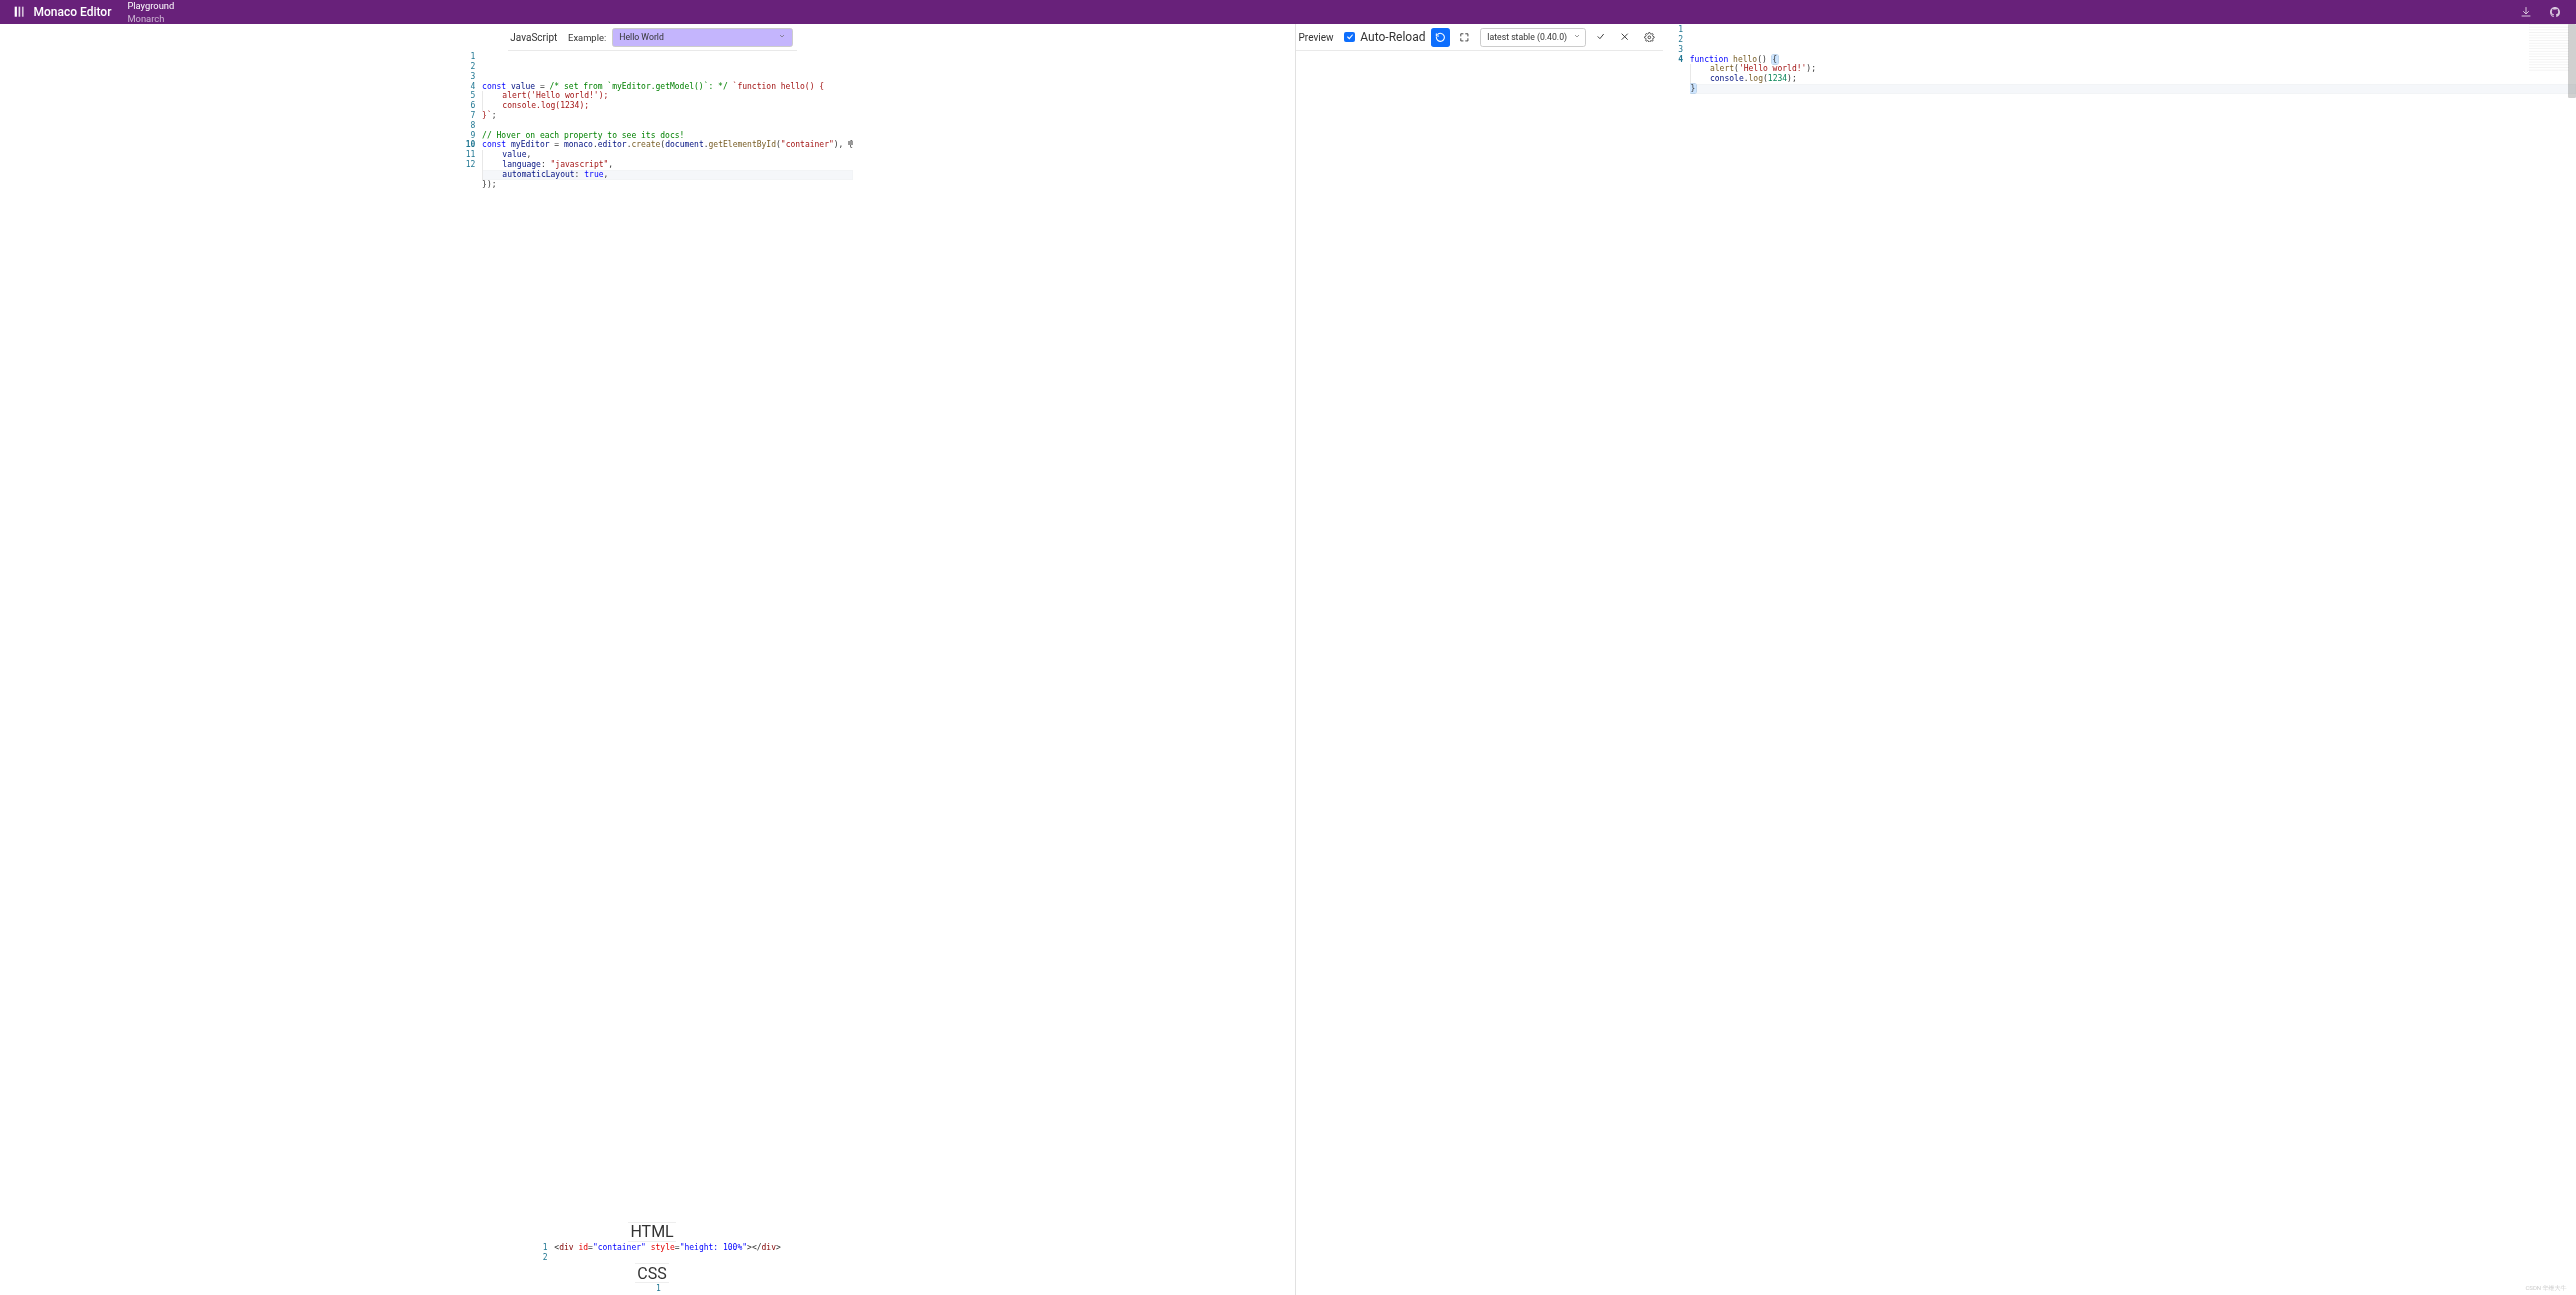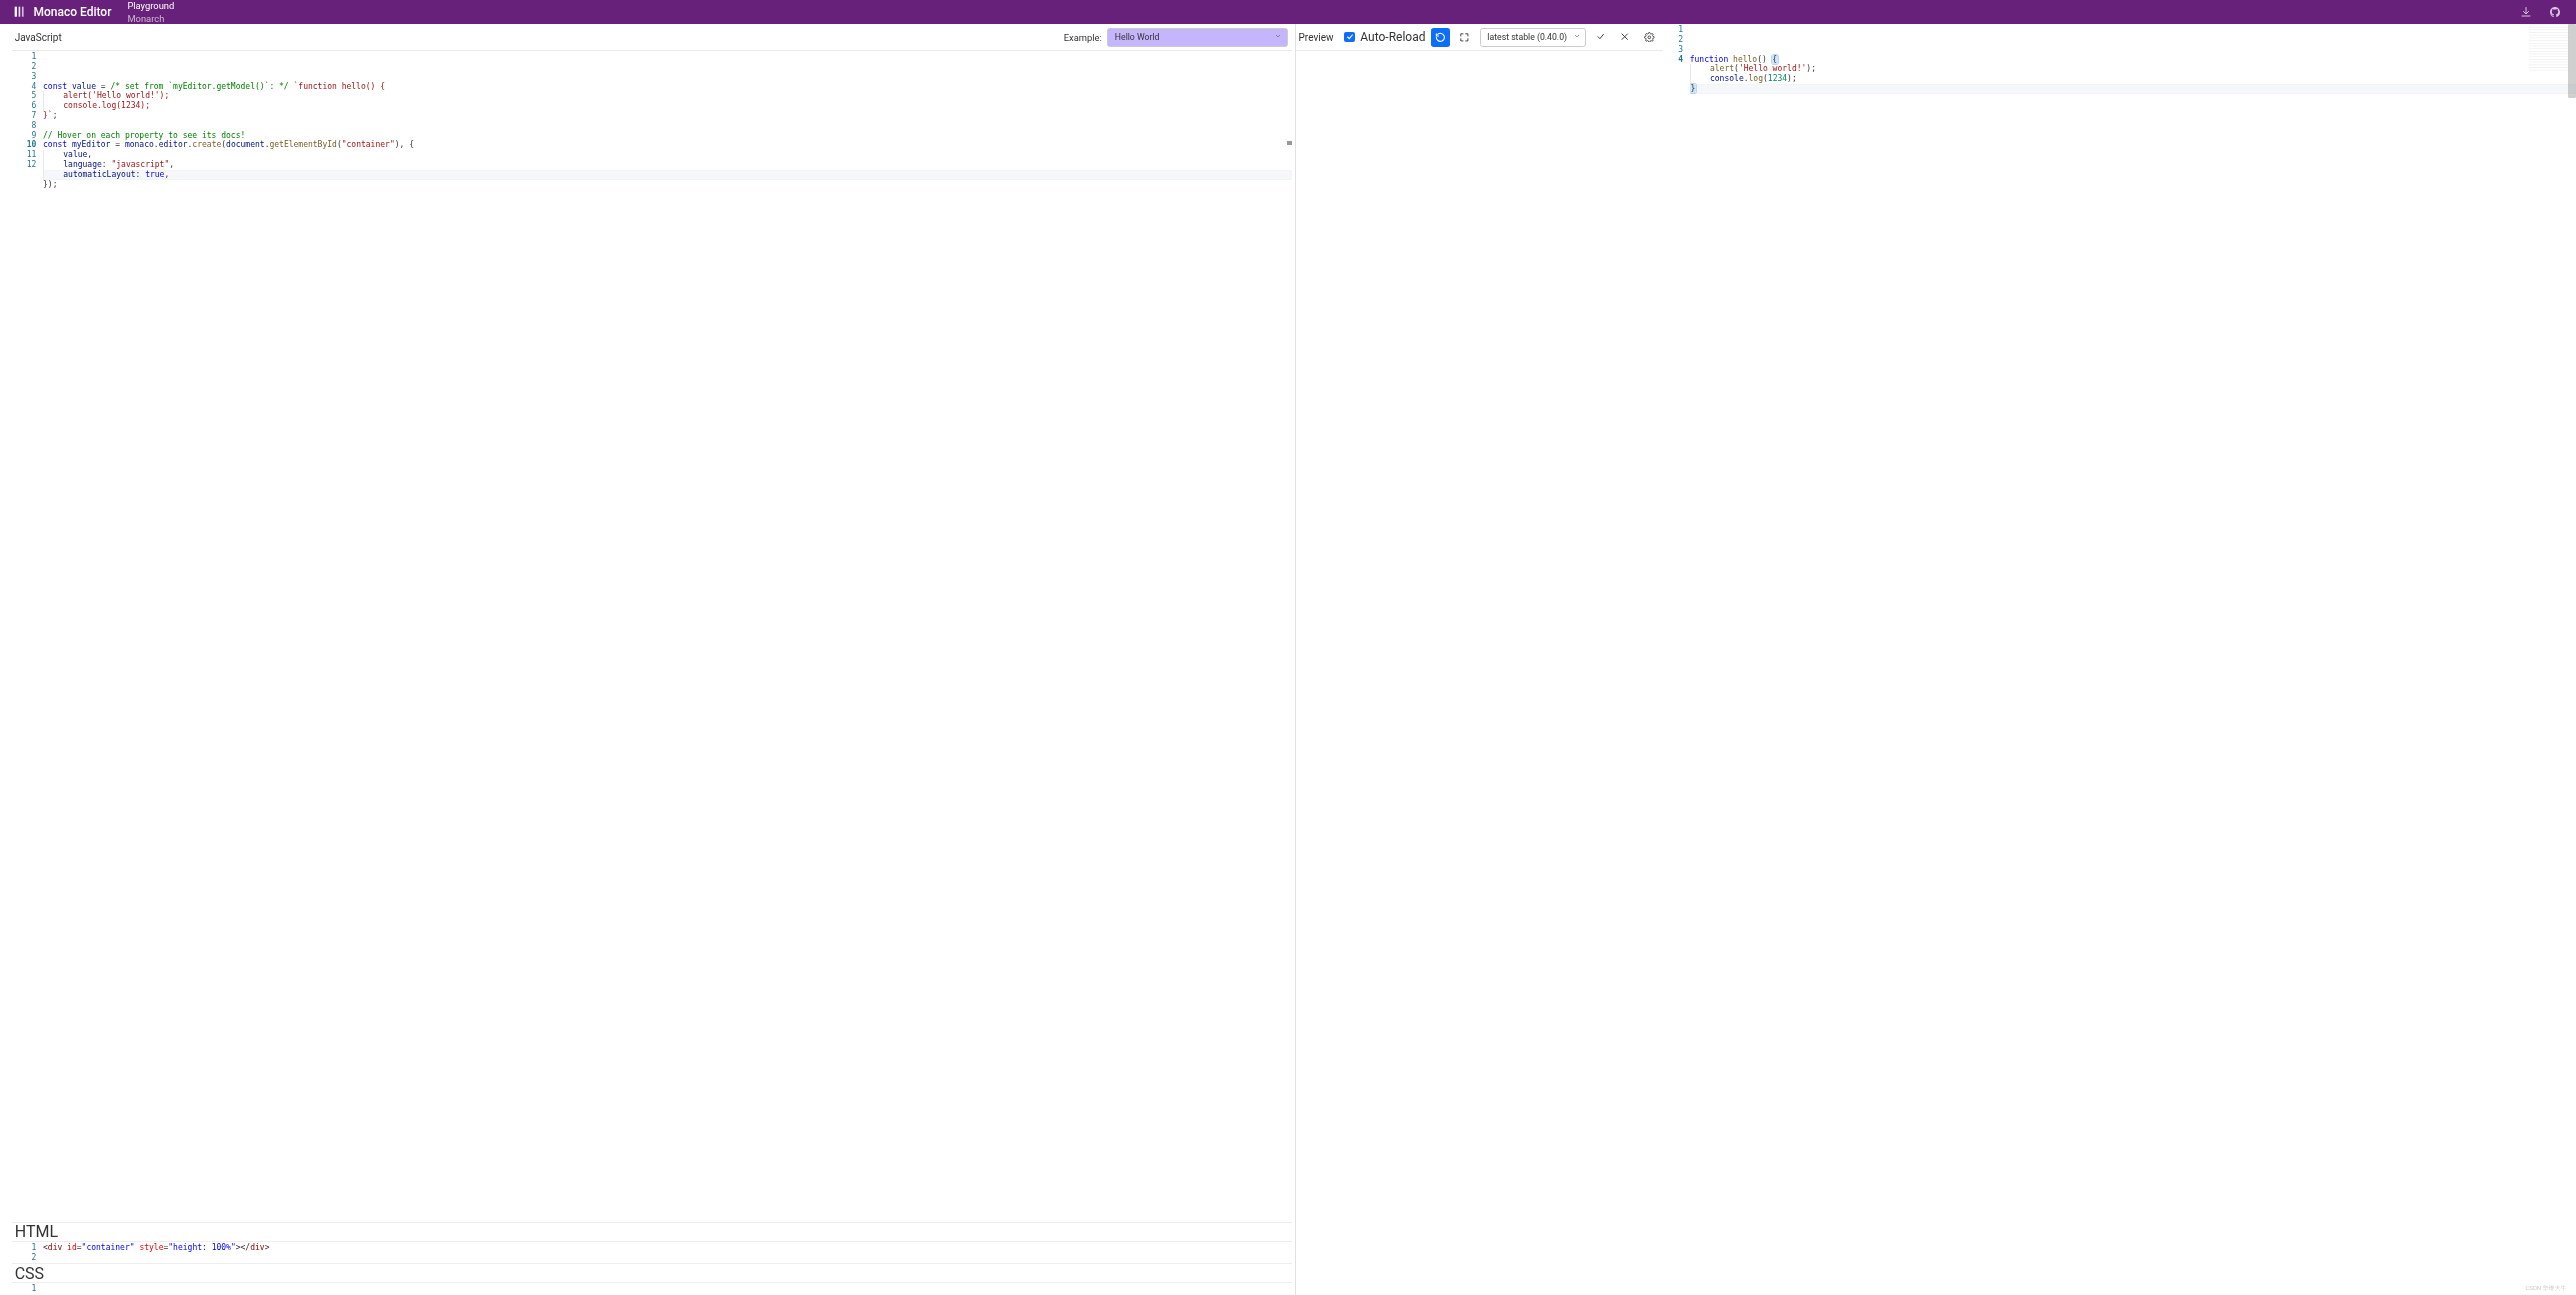--- a/index.html
+++ b/index.html
@@ -12,21 +12,21 @@
   .header .brand { font-size: 12px; font-weight: 500; margin-right: 16px; }
   .header .nav { display: flex; gap: 2px; flex-direction: column; }
   .header .nav a { color: rgba(255,255,255,0.65); text-decoration: none; font-size: 9.4px; cursor: pointer; }
   .header .nav a.active { color: #fff; }
   .header .spacer { flex: 1; }
   .header .right { display: flex; gap: 9.4px; align-items:center; }
   .header .right svg { opacity: 0.75; }
 
   
   .main { flex: 1; display: flex; min-height: 0; }
-  .left-pane { flex: 1; display: flex; flex-direction: column; border-right: 0.7px solid #e1e1e1; min-width: 0; padding-left:12px; padding-right:2.7px;}
+  .left-pane { flex: 1; display: flex; flex-direction: column; border-right: 0.7px solid #e1e1e1; min-width: 0; padding-left:12px; padding-right:2.7px;align-items:center;}
   .right-pane { flex: 1; display: flex; flex-direction: row; min-width: 0; position:relative;}
 
   
   .pane-header { height: 27px; display: flex; align-items: center; padding: 0 4px 0 2.7px; border-bottom: 0.7px solid #e9e9e9; gap: 5.4px; flex-shrink: 0; }
   .pane-header .title { font-size: 10px; }
   .pane-header .flex { flex: 1; }
   .pane-header label.ex { font-size: 9.4px; }
   .select { border: 0.7px solid #ccc; border-radius: 2.7px; height: 19px; padding: 0 19px 0 6.7px; font-size: 8.7px; display:flex; align-items:center; background:#c4b5fd; position:relative; min-width:181px; cursor:pointer;}
   .select .chev { position:absolute; right:5.4px; top:50%; transform:translateY(-50%);}
   .chk { width:10.7px; height:10.7px; background:#0d6efd; border-radius:2px; display:inline-flex; align-items:center; justify-content:center; cursor:pointer;}

